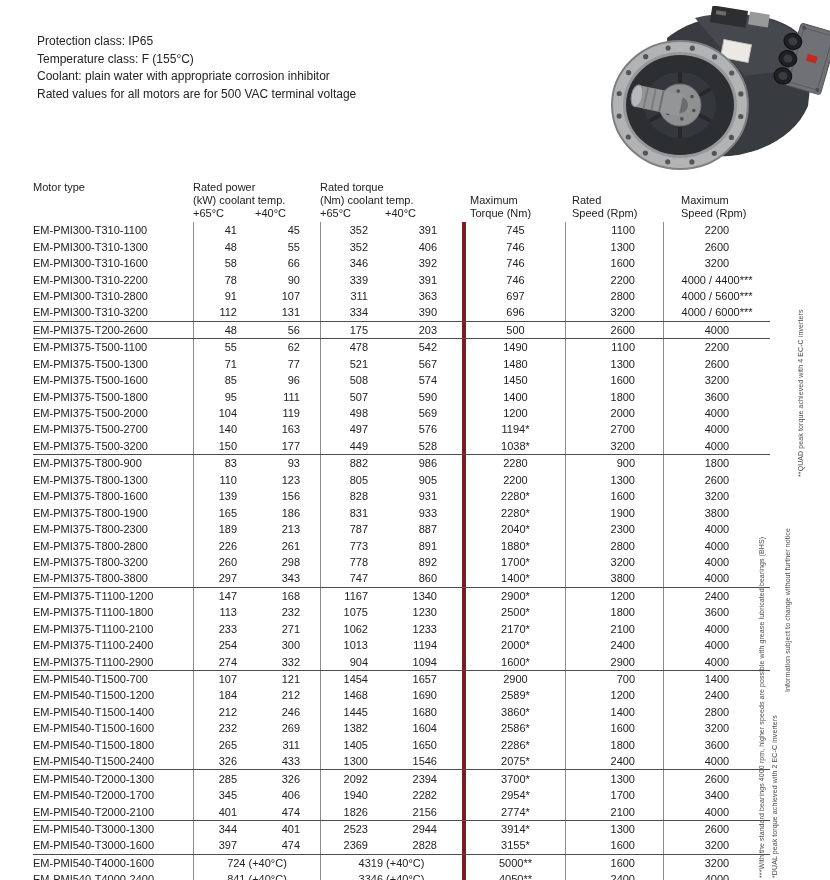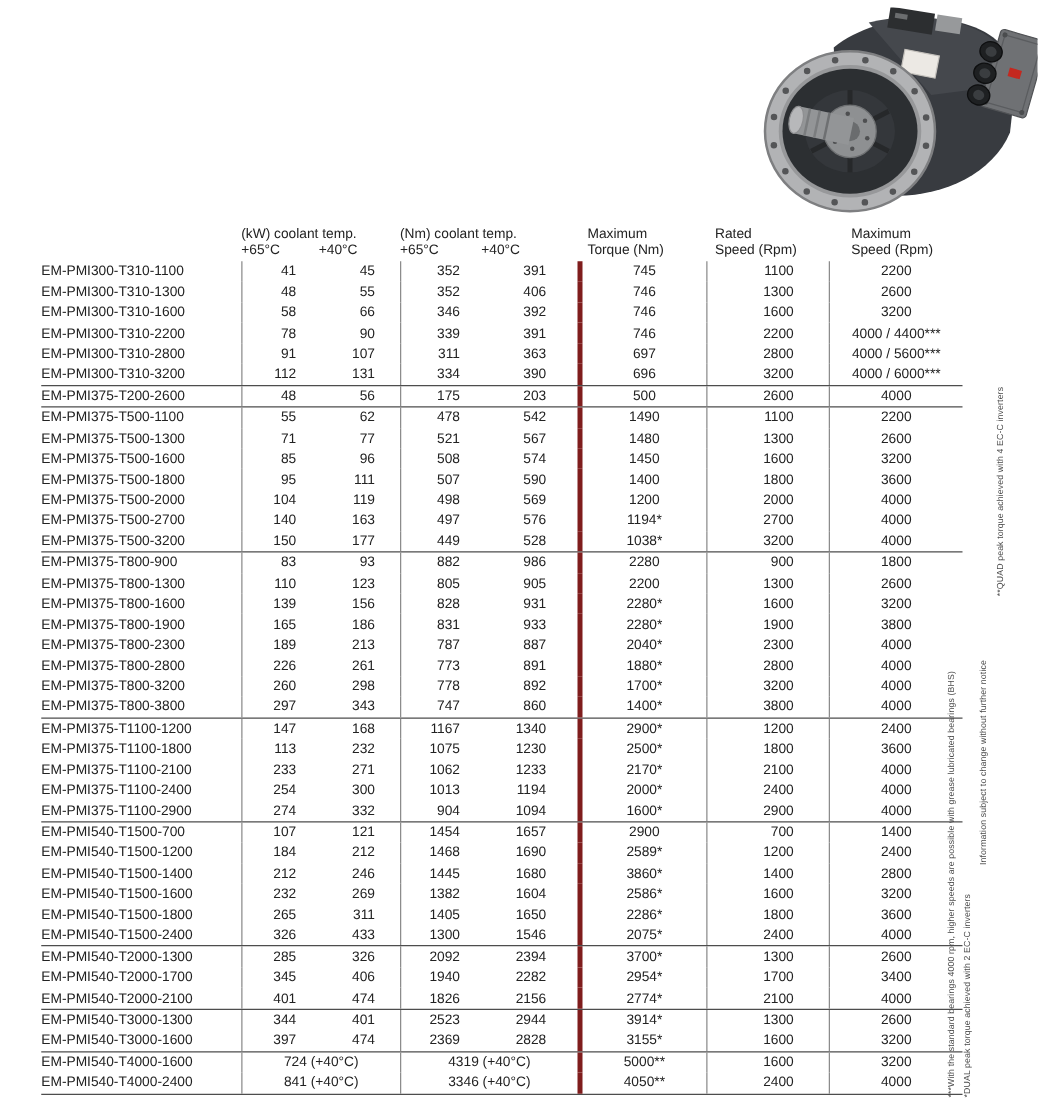--- a/index.html
+++ b/index.html
@@ -35,20 +35,24 @@
   
   .footnote{
     position:absolute;font-size:7px;color:#4a4a4a;white-space:nowrap;line-height:9px;
     transform-origin:0 100%;transform:rotate(-90deg);letter-spacing:0.1px;
   }
 </style>
 </head>
 <body>
 
 <div class="info-block">
+  <div>Protection class: IP65</div>
+  <div>Temperature class: F (155°C)</div>
+  <div>Coolant: plain water with appropriate corrosion inhibitor</div>
+  <div>Rated values for all motors are for 500 VAC terminal voltage</div>
 </div>
 
 <div class="motor-figure">
   <svg width="235" height="170" viewBox="0 0 235 170">
 
     <path d="M 72 32 C 108 2 182 0 208 32 C 216 44 218 52 217 64 L 213 100 C 198 136 152 154 112 150 L 78 142 Z" fill="#383b40"></path>
     <path d="M 100 12 C 140 2 190 10 207 34 L 212 62 L 150 70 Z" fill="#45484d"></path>
 
     <rect x="116" y="2" width="36" height="17" fill="#2c2e30" transform="rotate(9 134 10)"></rect>
     <rect x="154" y="7" width="20" height="13" fill="#97999b" transform="rotate(9 164 13)"></rect>
@@ -119,20 +123,28 @@
       <line x1="50" y1="88" x2="50" y2="110" stroke="#7b7d7f" stroke-width="2"></line>
       <line x1="58" y1="88" x2="58" y2="110" stroke="#7b7d7f" stroke-width="2"></line>
       <line x1="66" y1="88" x2="66" y2="110" stroke="#6e7072" stroke-width="2"></line>
       <ellipse cx="41" cy="99" rx="5.5" ry="11" fill="#b7b8ba" stroke="#8e8f91"></ellipse>
     </g>
   </svg>
 </div>
 
 <div class="spec-table">
   <div class="hdr">
+    <div class="h">Motor type</div>
+    <div class="h span2">Rated power</div>
+    <div class="h span2">Rated torque</div>
+    <div class="h"></div>
+      <div class="h"></div>
+      <div class="h"></div>
+  </div>
+  <div class="hdr">
     <div class="h"></div>
     <div class="h span2">(kW) coolant temp.</div>
     <div class="h span2">(Nm) coolant temp.</div>
     <div class="h" style="padding-left:8px">Maximum</div>
     <div class="h" style="padding-left:7px">Rated</div>
     <div class="h" style="padding-left:18px">Maximum</div>
   </div>
   <div class="hdr">
     <div class="h"></div>
     <div class="h h-right" style="padding-right:16px">+65°C</div>

